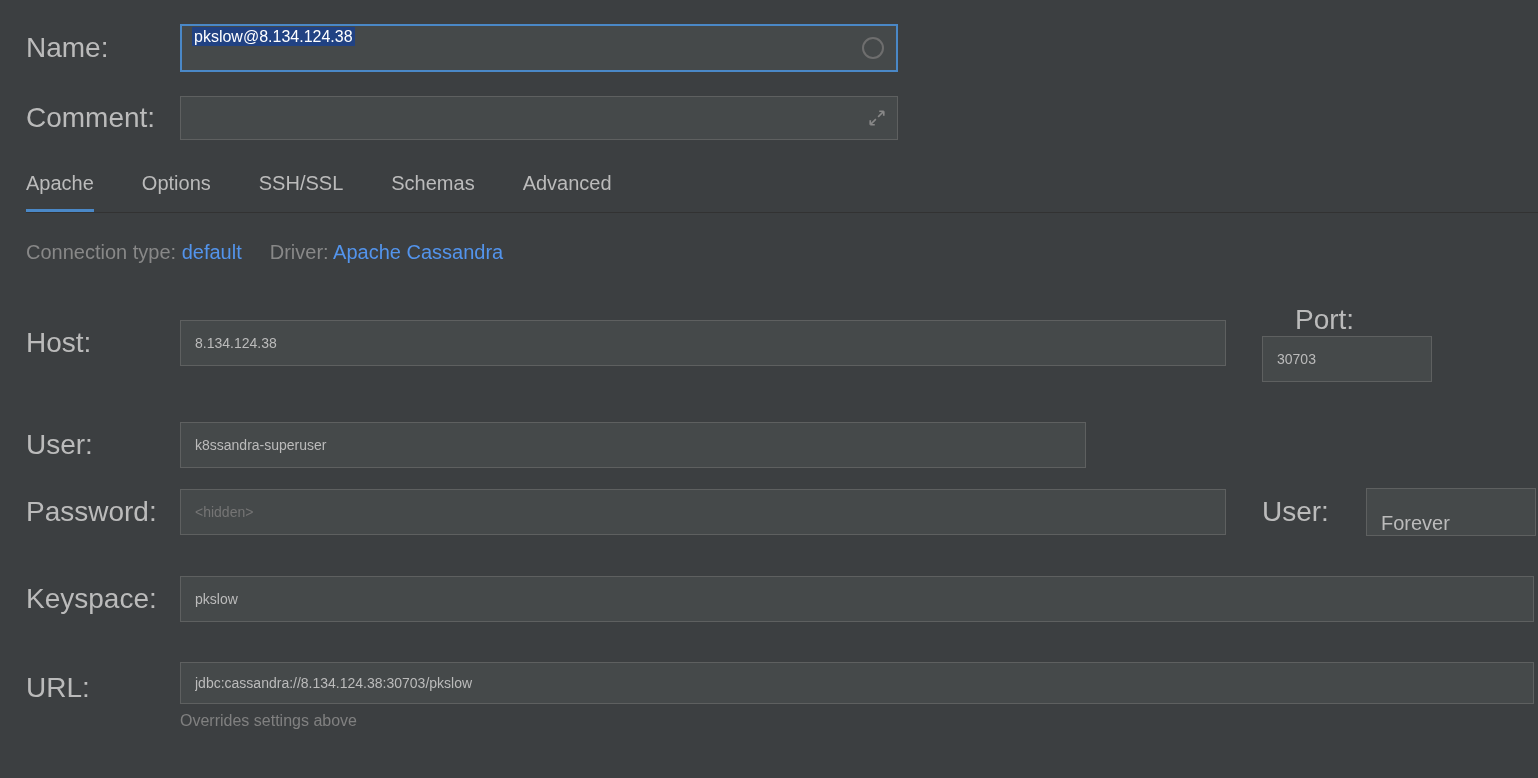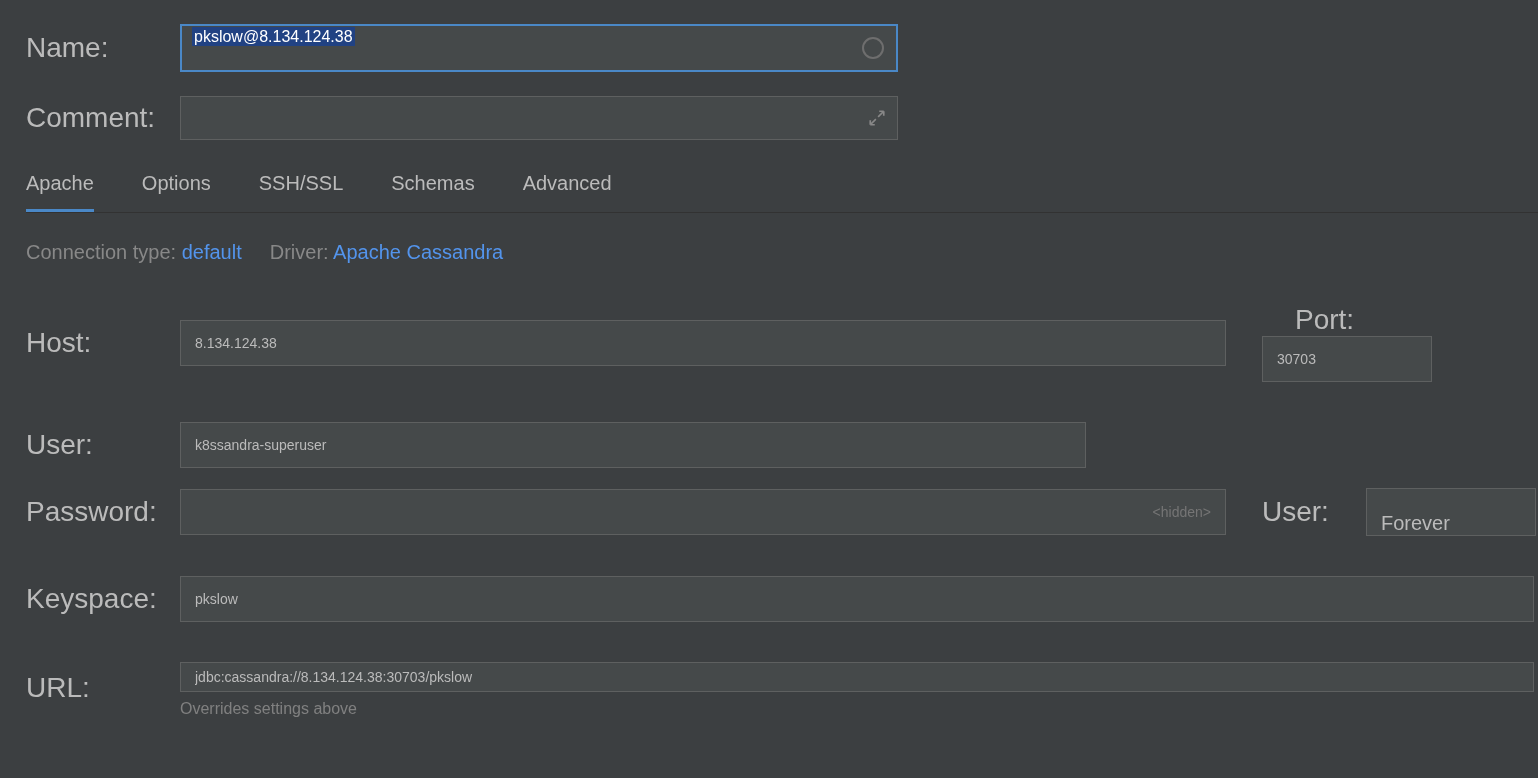--- a/index.html
+++ b/index.html
@@ -155,21 +155,20 @@
     }
     .password-row {
       display: flex;
       align-items: center;
       margin-bottom: 40px;
     }
     .password-input {
       width: 1046px;
       height: 46px;
       color: #fca5a5;
-      text-align: right;
     }
     .save-section {
       display: flex;
       align-items: center;
       margin-left: 36px;
     }
     .save-label {
       width: 104px;
     }
     .save-select {
@@ -193,21 +192,21 @@
     .url-row {
       display: flex;
       align-items: flex-start;
     }
     .url-section {
       display: flex;
       flex-direction: column;
     }
     .url-input {
       width: 1354px;
-      height: 30px;
+      height: 42px;
     }
     .url-hint {
       color: #808080;
       font-size: 16px;
       margin-top: 8px;
       margin-left: 0;
     }
   </style>
 </head>
 <body>

